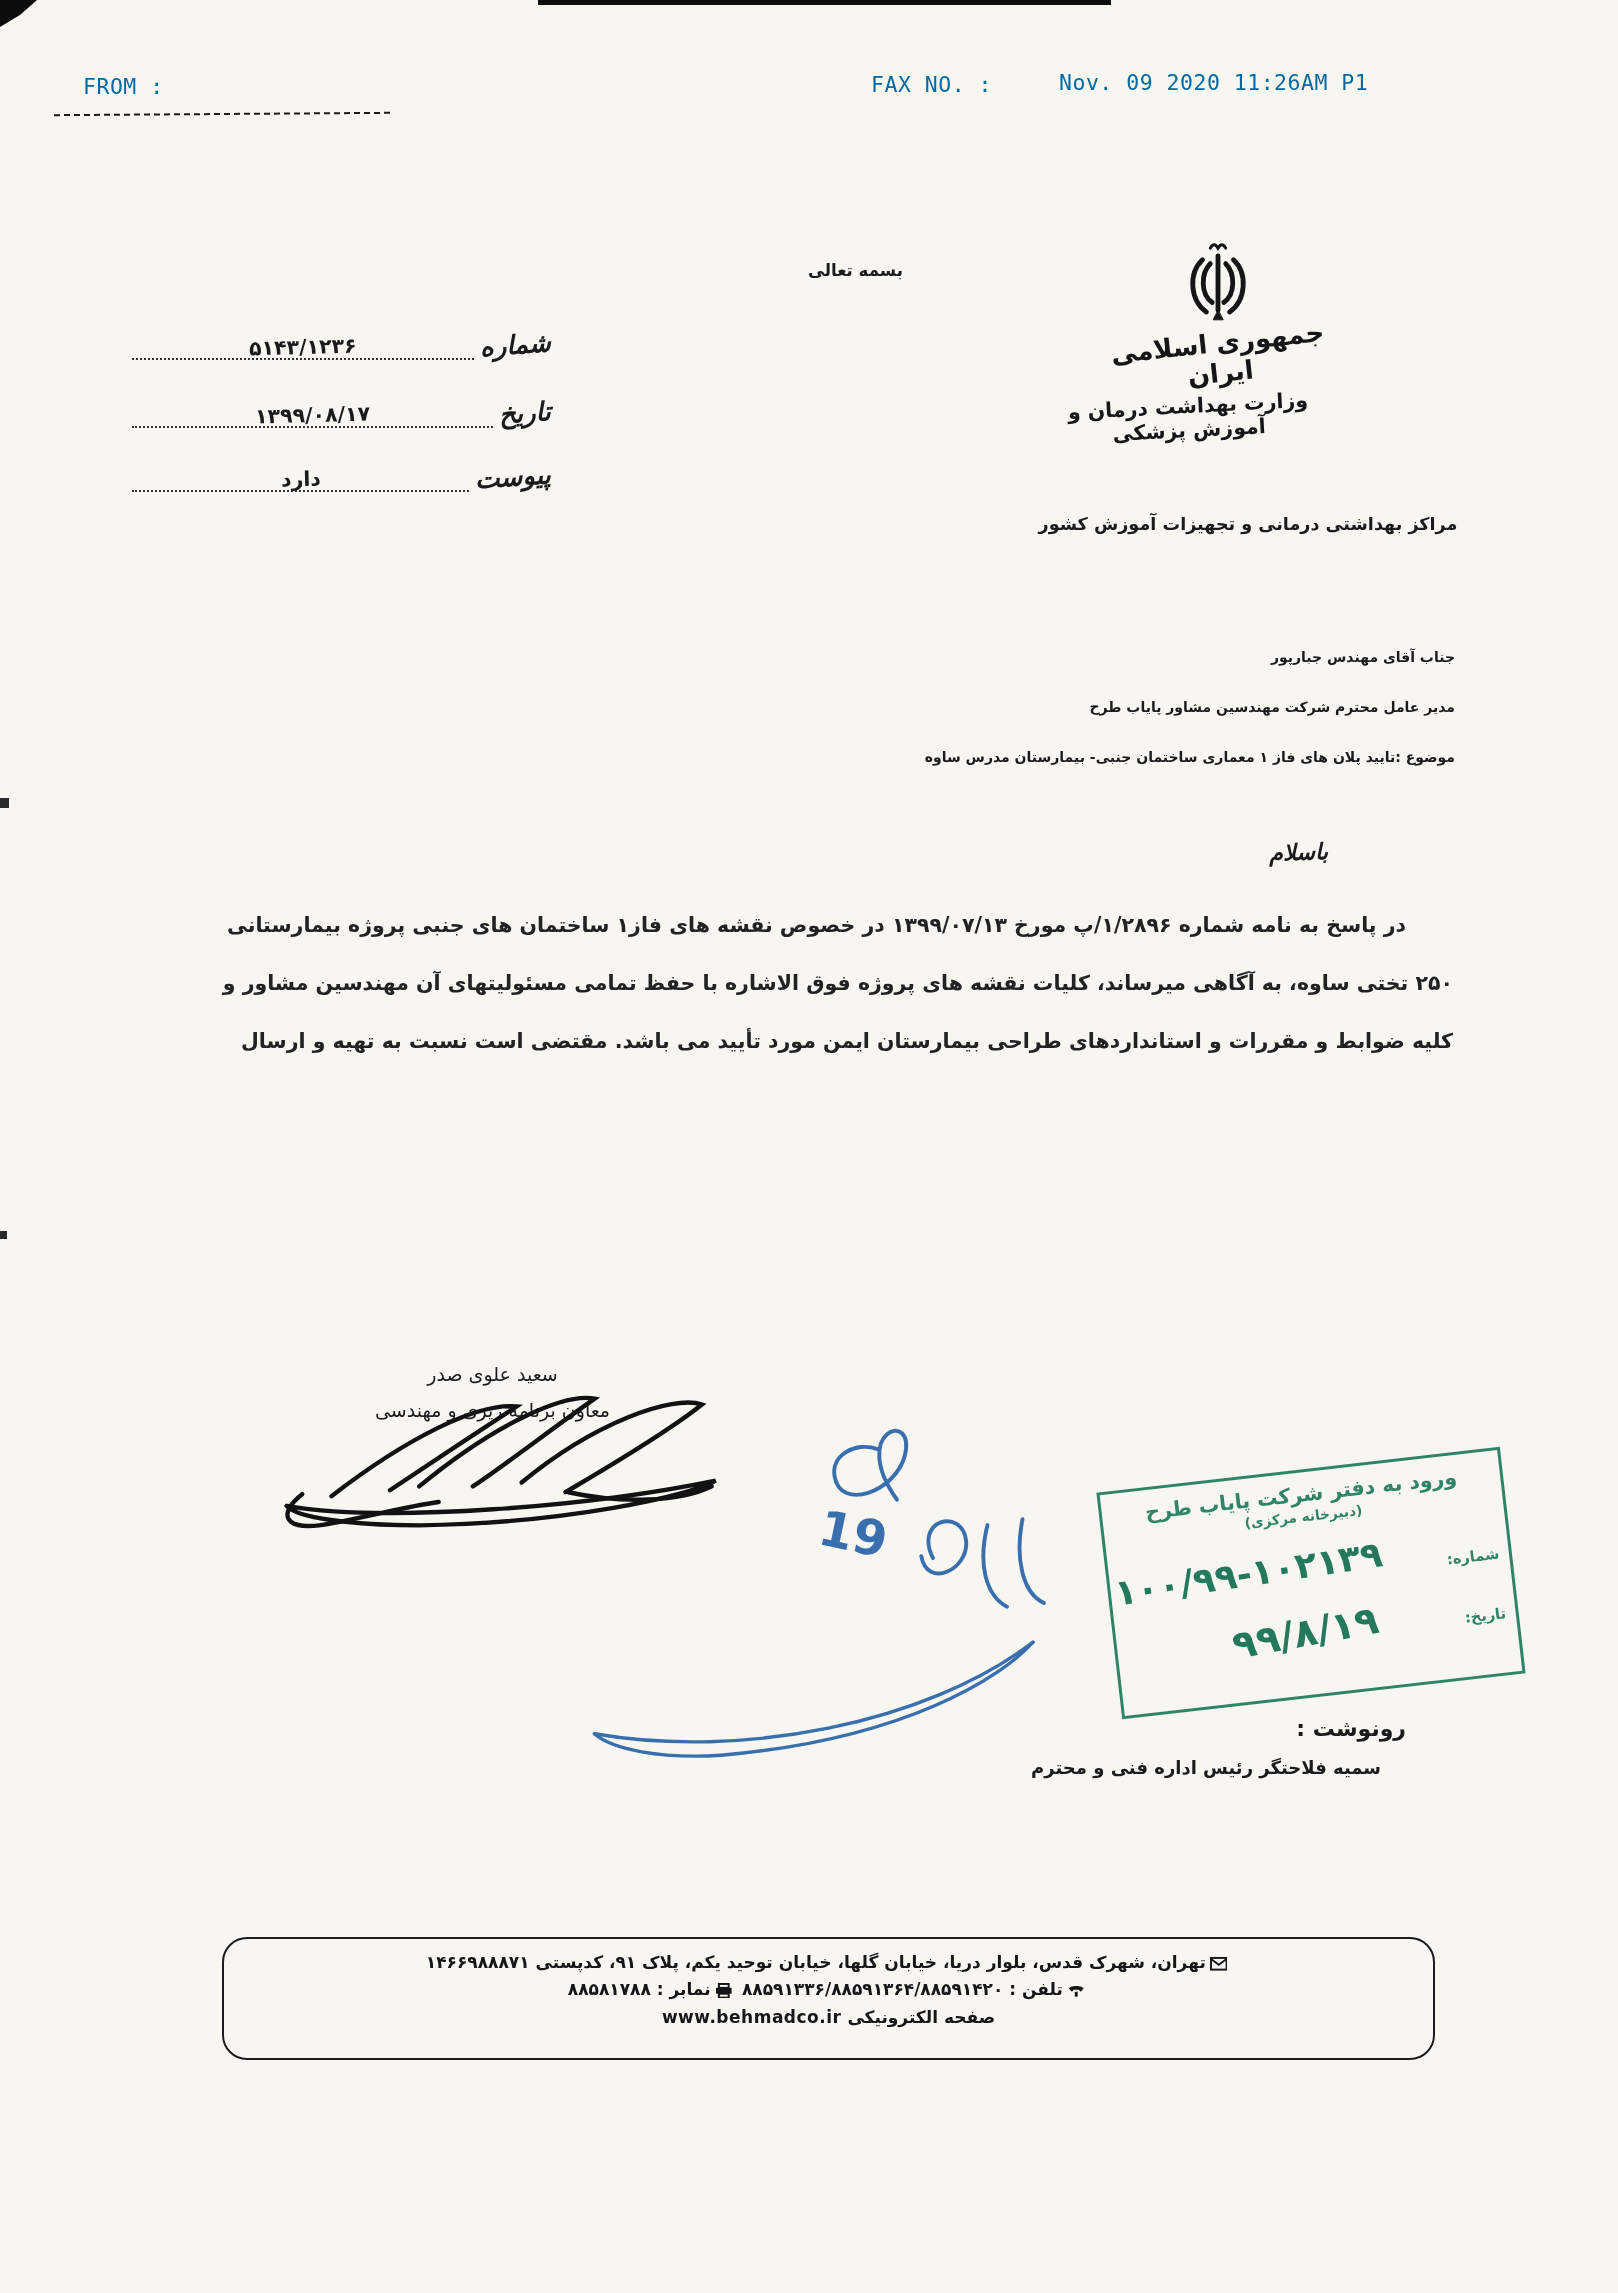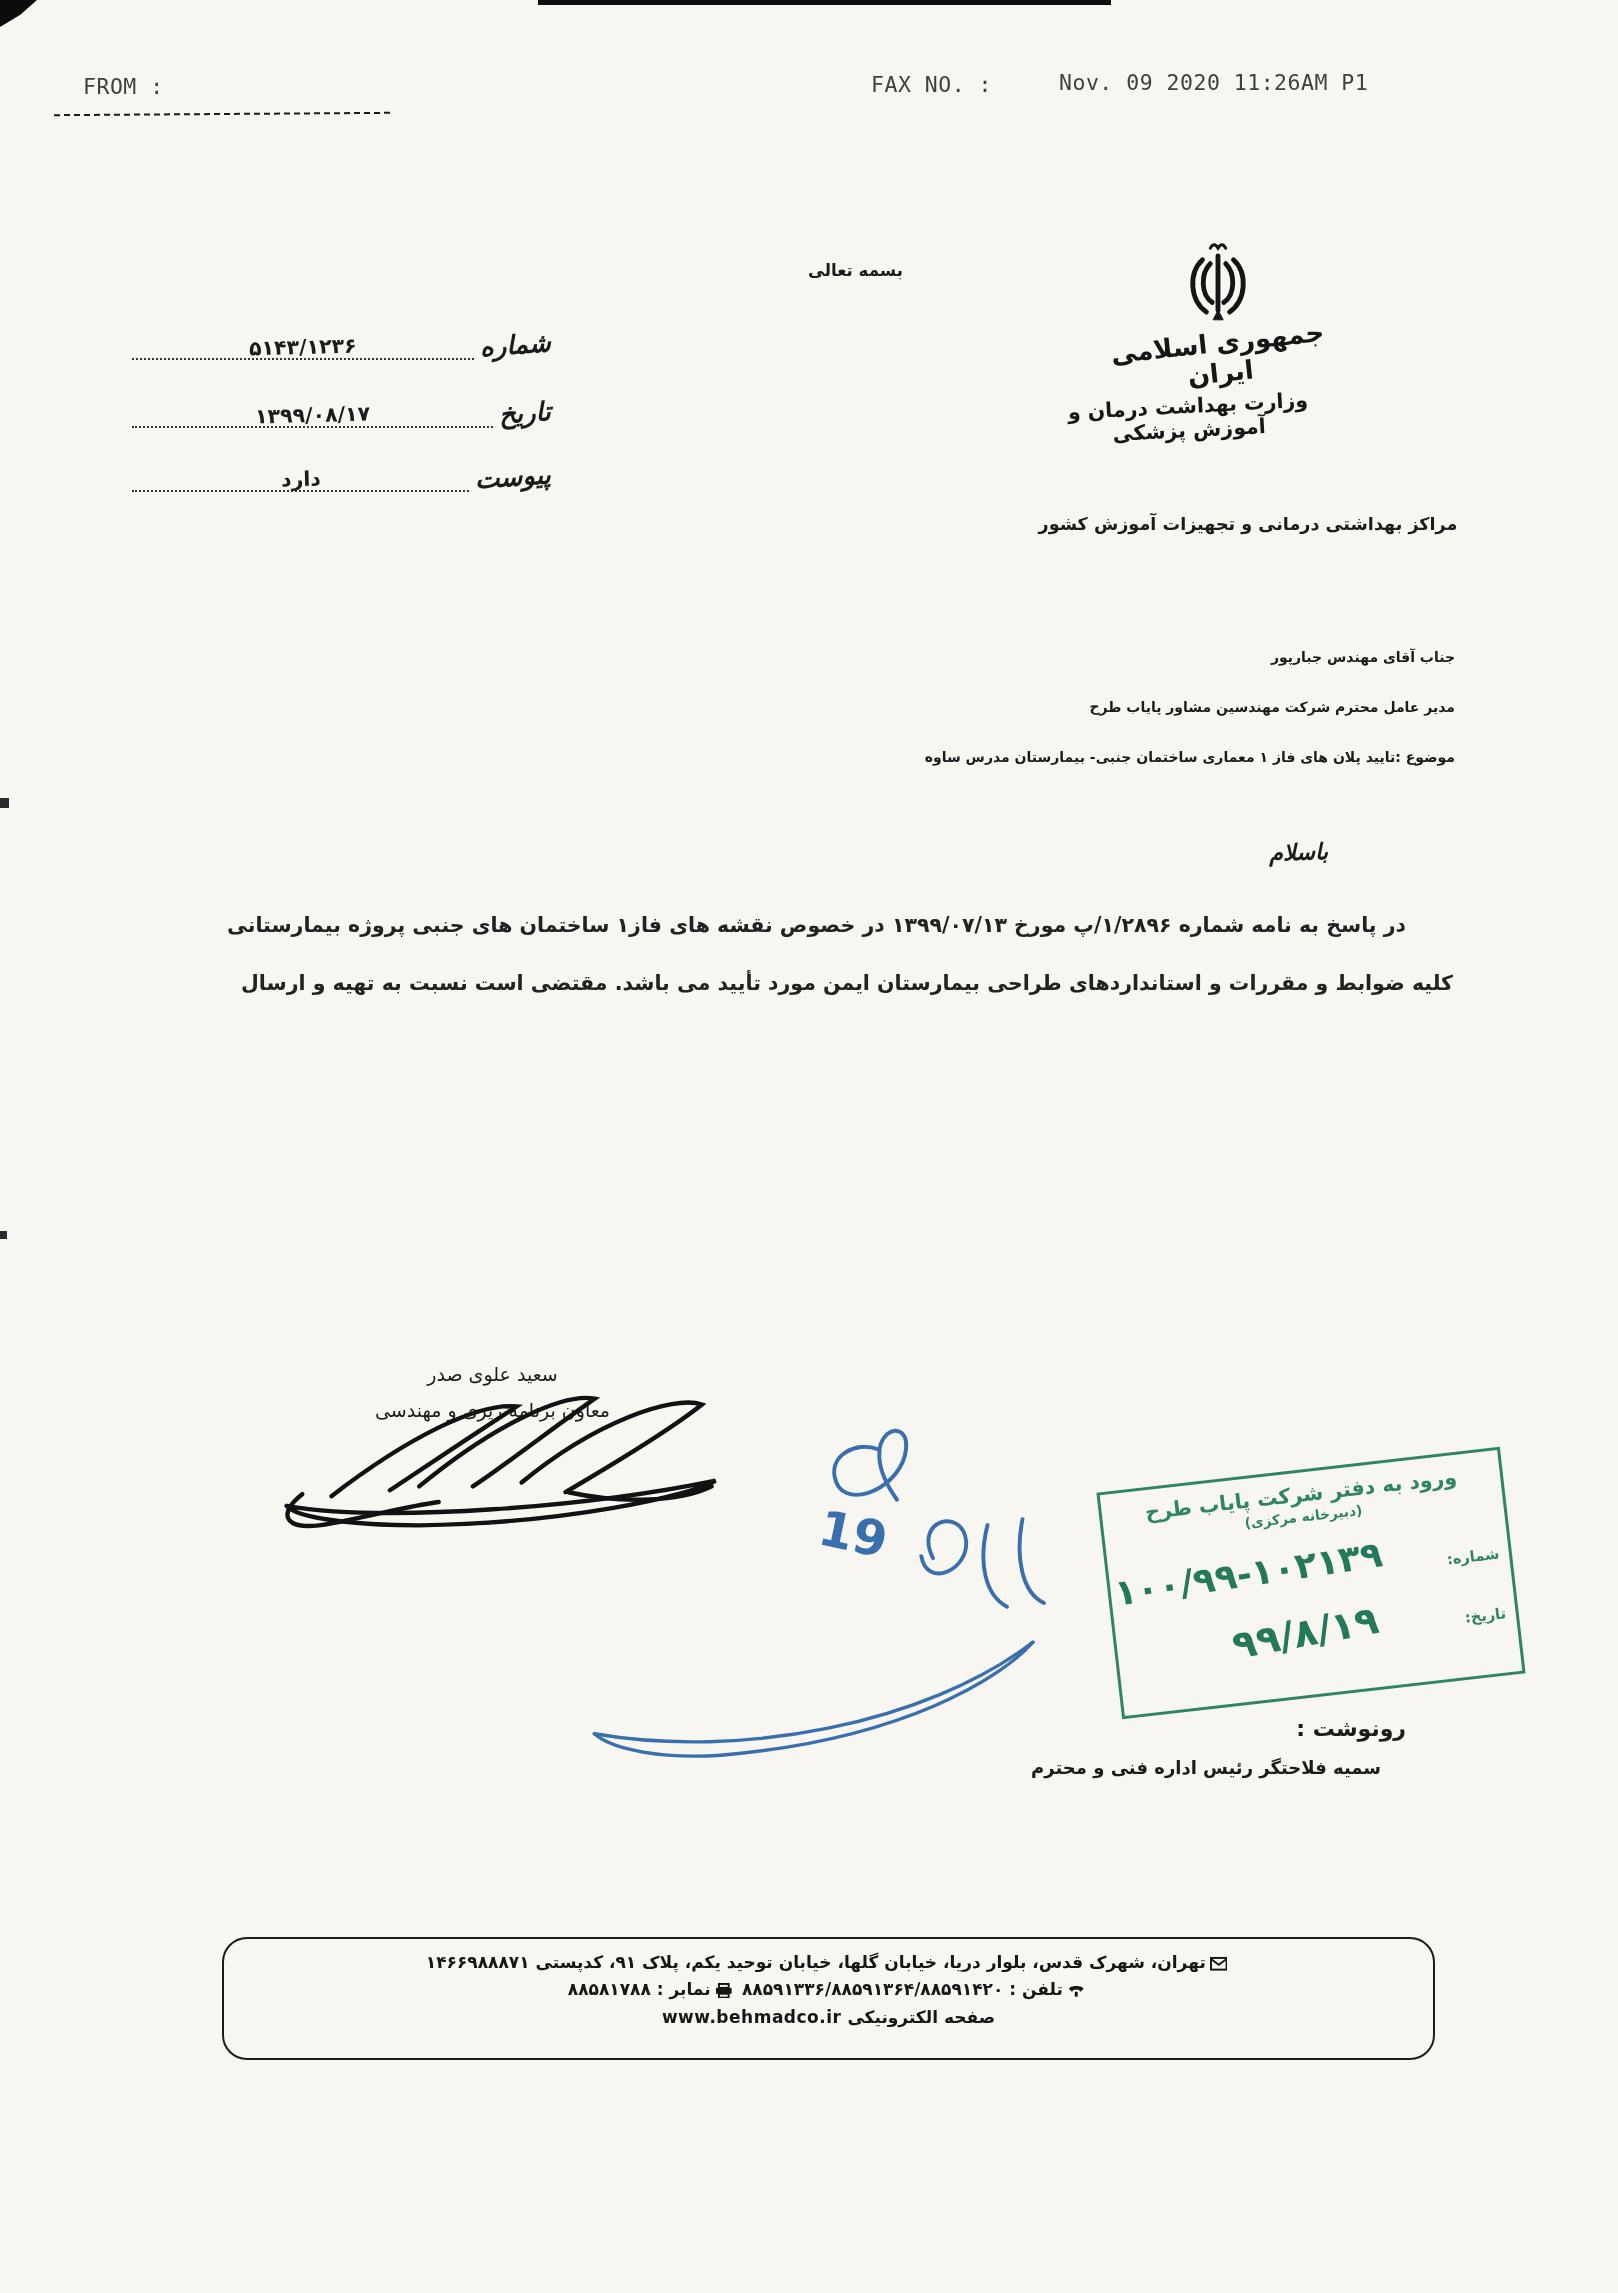--- a/index.html
+++ b/index.html
@@ -1,19 +1,19 @@
 <!DOCTYPE html>
 <html lang="fa"><head>
 <meta charset="utf-8">
 <style>
   html,body{margin:0;padding:0;background:#efeeea;}
   .page{position:relative;width:1619px;height:2294px;background:#f7f6f1;overflow:hidden;
         font-family:"DejaVu Sans",sans-serif;color:#1b1b1b;}
   .abs{position:absolute;}
-  .mono{font-family:"DejaVu Sans Mono",monospace;font-size:21.5px;color:#404040;letter-spacing:0.5px;}
+  .mono{font-family:"DejaVu Sans Mono",monospace;font-size:21.5px;color:#0369a1;letter-spacing:0.5px;}
   .fa{font-family:"DejaVu Sans",sans-serif;}
 
   
   .art-topline{left:538px;top:0;width:573px;height:4.9px;background:#0e0e0e;}
   .art-corner{left:0;top:0;width:37px;height:27px;background:#0c0c0c;clip-path:polygon(0 0,100% 0,55% 55%,0 100%);}
   .art-edge1{left:0;top:798px;width:8.8px;height:9.8px;background:#2a2a2a;}
   .art-edge2{left:0;top:1231px;width:6.8px;height:7.8px;background:#2a2a2a;}
 
   .fax-from{left:83px;top:74px;}
   .fax-underline{left:54px;top:113px;width:336px;border-top:2.9px dashed #1a1a1a;transform:rotate(-.4deg);}
@@ -121,20 +121,21 @@
 
   <div class="abs recipient fa">
     <div>جناب آقای مهندس جبارپور</div>
     <div>مدیر عامل محترم شرکت مهندسین مشاور پایاب طرح</div>
     <div>موضوع :تایید پلان های فاز ۱ معماری ساختمان جنبی- بیمارستان مدرس ساوه</div>
   </div>
 
   <div class="abs salut fa">باسلام</div>
   <div class="abs body-par fa">
     <div class="bl bl-indent1">در پاسخ به نامه شماره ۱/۲۸۹۶/پ مورخ ۱۳۹۹/۰۷/۱۳ در خصوص نقشه های فاز۱ ساختمان های جنبی پروژه بیمارستانی</div>
+    <div class="bl">۲۵۰ تختی ساوه، به آگاهی میرساند، کلیات نقشه های پروژه فوق الاشاره با حفظ تمامی مسئولیتهای آن مهندسین مشاور و</div>
     <div class="bl">کلیه ضوابط و مقررات و استانداردهای طراحی بیمارستان ایمن مورد تأیید می باشد. مقتضی است نسبت به تهیه و ارسال</div>
   </div>
 
   <div class="abs sig fa">
     <div>سعید علوی صدر</div>
     <div>معاون برنامه ریزی و مهندسی</div>
   </div>
   <svg class="abs sig-scribble" width="468" height="171" viewBox="0 0 480 175">
     <g stroke="#121212" stroke-width="4.5" fill="none" stroke-linecap="round">
       <path d="M62 122 C140 62 212 26 252 30 C212 56 152 96 122 116"></path>

